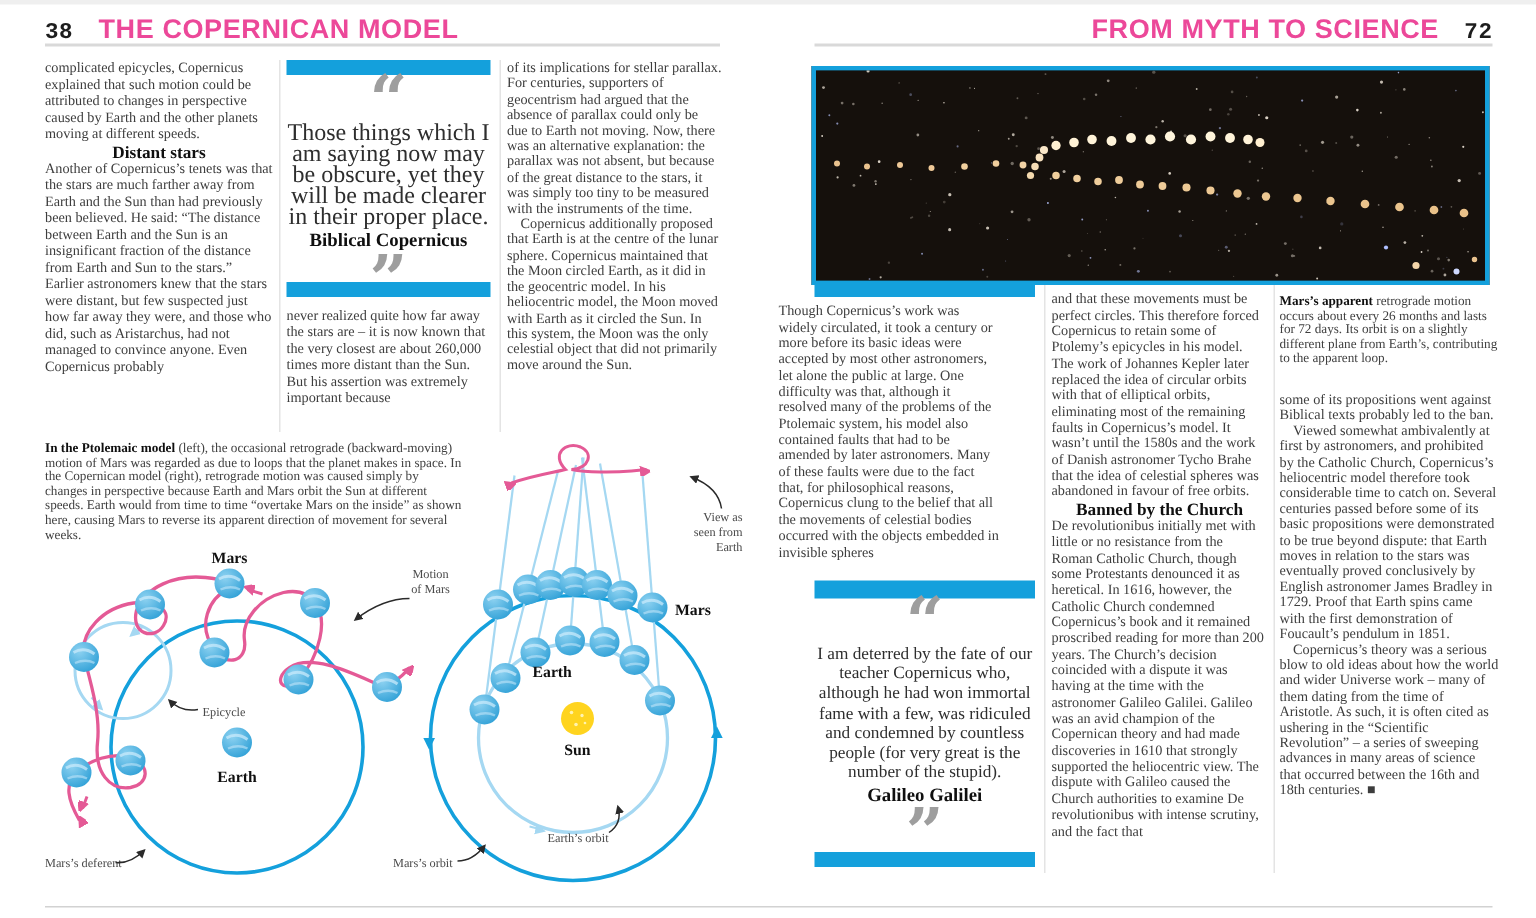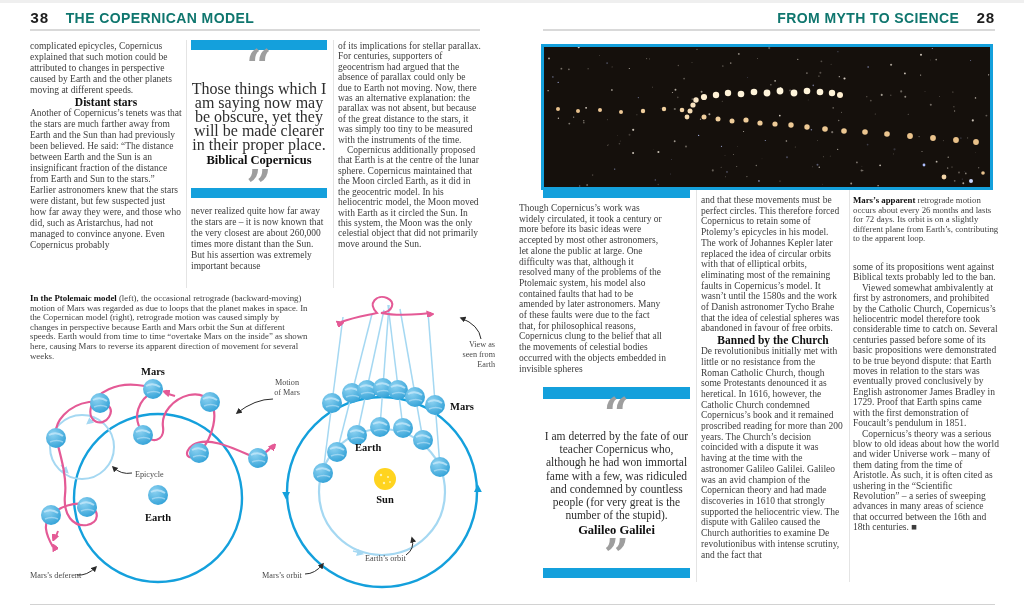--- a/index.html
+++ b/index.html
@@ -3,21 +3,21 @@
 <meta charset="utf-8">
 <style>
   html,body{margin:0;padding:0;background:#e8e8e8;}
   #page{position:relative;width:1024px;height:612px;background:#ffffff;overflow:hidden;
         font-family:"Liberation Serif","DejaVu Serif",serif;color:#3d3d3d;}
   .abs{position:absolute;}
   .topstrip{left:0;top:0;width:1024px;height:3px;background:#efefef;}
   
   .hdr{font-family:"Liberation Sans","DejaVu Sans",sans-serif;font-weight:bold;letter-spacing:.4px;}
   .pagenum{font-size:15px;color:#1d1d1d;font-family:Liberation Mono, monospace;}
-  .runtitle{font-size:14px;color:#0f766e;}
+  .runtitle{font-size:18px;color:#ec4899;}
   .hrule{height:2px;background:#d9d9d9;}
   .vrule{width:1px;background:#e4e4e4;}
   .botline{left:30px;top:604px;width:965px;height:1px;background:#d2d2d2;}
   
   .col p{margin:0;}
   .bodytxt{font-size:9.5px;line-height:11px;text-align:left;}
   .tight{line-height:10.4px;}
   .mid{line-height:10.7px;}
   .ind{text-indent:9px;}
   .h3{font-size:11.5px;font-weight:bold;color:#0f0f0f;margin:6px 0 2px 0;line-height:12px;text-align:center;}
@@ -44,21 +44,21 @@
   <div class="abs topstrip"></div>
 
   <div class="abs hdr" style="left:30px;top:9px;">
     <span class="pagenum">38</span>
     <span class="runtitle" style="margin-left:12px;">THE COPERNICAN MODEL</span>
   </div>
   <div class="abs hrule" style="left:30px;top:29px;width:450px;"></div>
 
   <div class="abs hdr" style="left:543px;top:9px;width:452px;text-align:right;">
     <span class="runtitle">FROM MYTH TO SCIENCE</span>
-    <span class="pagenum" style="margin-left:12px;">28</span>
+    <span class="pagenum" style="margin-left:12px;">72</span>
   </div>
   <div class="abs hrule" style="left:543px;top:29px;width:452px;"></div>
 
   <div class="abs vrule" style="left:186px;top:40px;height:248px;"></div>
   <div class="abs vrule" style="left:333px;top:40px;height:248px;"></div>
   <div class="abs vrule" style="left:696px;top:190px;height:392px;"></div>
   <div class="abs vrule" style="left:849px;top:190px;height:392px;"></div>
   <div class="abs botline"></div>
 
   <div class="abs col bodytxt" style="left:30px;top:41px;width:152px;height:248px;overflow:hidden;">

